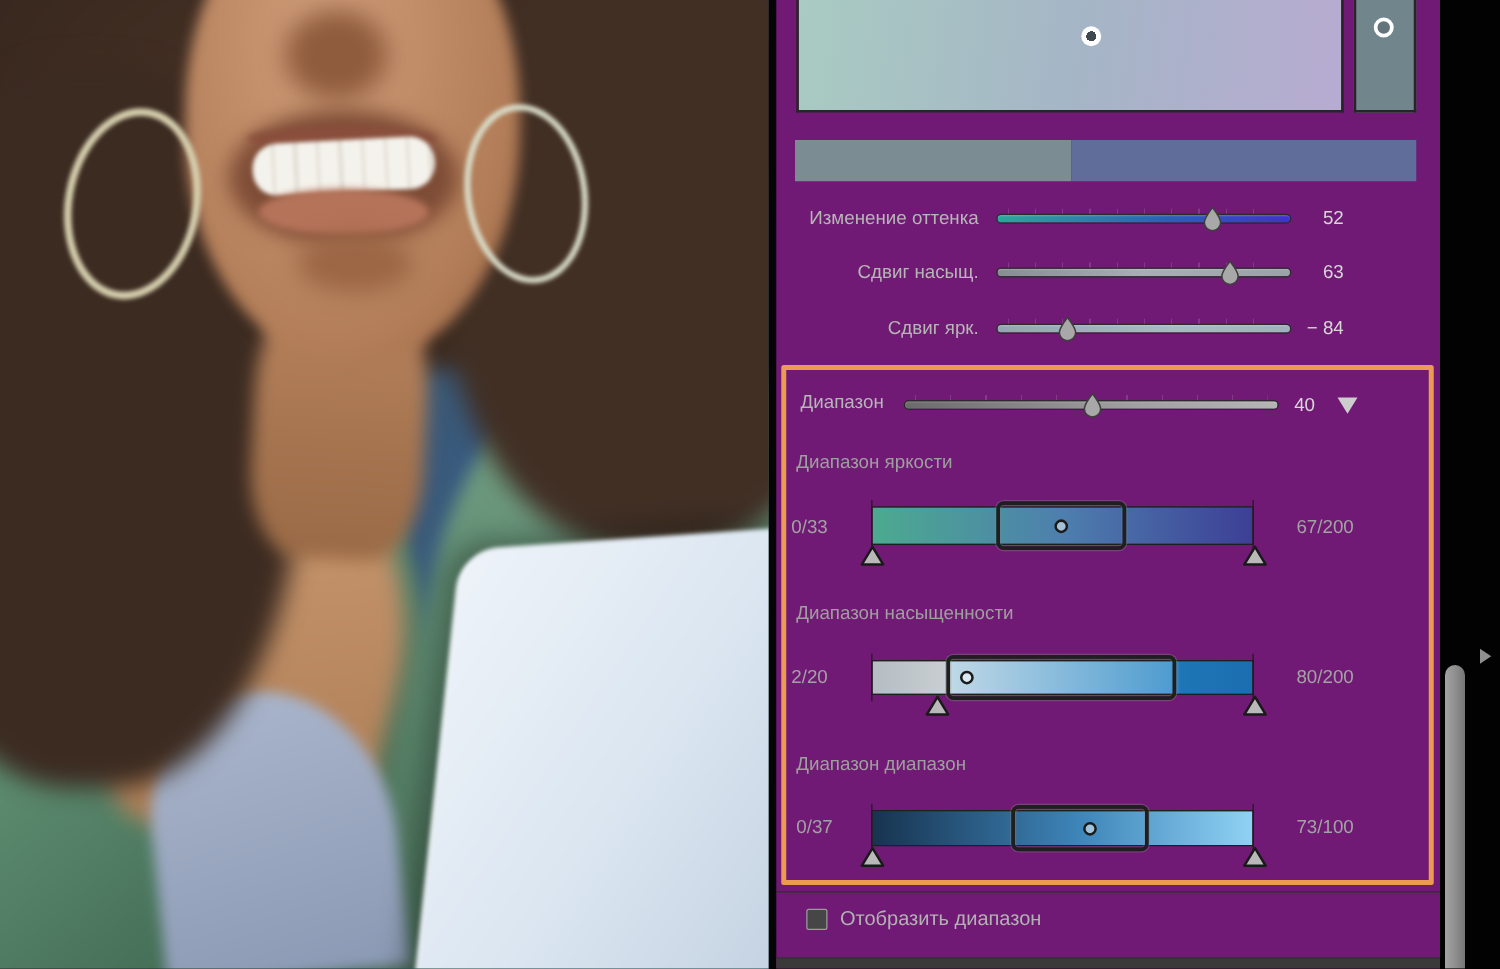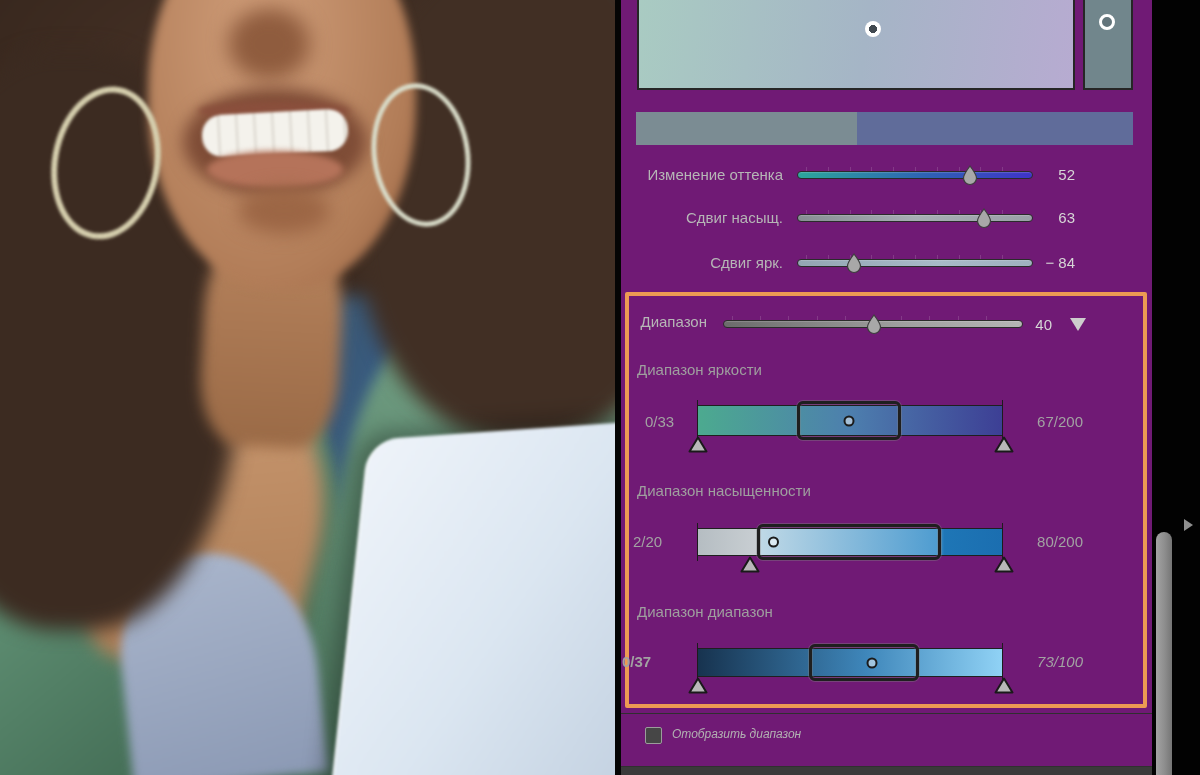--- a/index.html
+++ b/index.html
@@ -86,21 +86,21 @@
   .b-lum{top:648px;height:29px;background:linear-gradient(90deg,#17334f 0%,#3e86ba 55%,#90d2f5 100%);}
   .rwin{position:absolute;top:-5px;height:calc(100% + 10px);border:3px solid #1f1f1f;border-radius:6px;
     box-shadow:0 0 0 1px rgba(130,130,130,0.4),inset 0 0 0 1px rgba(130,130,130,0.35);}
   .rdot{position:absolute;top:50%;width:11px;height:11px;border:2px solid #1b1b1b;border-radius:50%;background:rgba(255,255,255,0.5);}
   .rdot.center{left:50%;transform:translate(-50%,-50%);}
   .rt{position:absolute;top:100%;margin-top:1px;}
 
   .divider{left:0;width:531px;height:1px;background:#2f2f2f;}
   .bottom-strip{left:0;top:766px;width:531px;height:9px;background:#3a3a3a;border-top:1px solid #303030;}
   .checkbox{left:24px;top:727px;width:17px;height:17px;border:1px solid #9c9c9c;border-radius:2px;background:#464646;}
-  .cb-label{left:51px;top:727px;color:#b2b2b2;font-size:12px;white-space:nowrap;font-style:italic;}
+  .cb-label{left:51px;top:727px;color:#b2b2b2;font-size:16px;white-space:nowrap;}
 
   .disclosure{width:0;height:0;border-left:8px solid transparent;border-right:8px solid transparent;border-top:13px solid #cdcdcd;}
 
   
   .scroll-area{left:1152px;top:0;width:48px;height:775px;background:#020202;}
   .scroll-thumb{position:absolute;left:4px;top:532px;width:16px;height:243px;border-radius:8px 8px 0 0;
     background:linear-gradient(90deg,#a3a3a3 0%,#8d8d8d 55%,#757575 100%);}
   .scroll-arrow{position:absolute;left:32px;top:519px;width:0;height:0;
     border-top:6px solid transparent;border-bottom:6px solid transparent;border-left:9px solid #8f8f8f;}
 </style>
@@ -181,21 +181,21 @@
     <div class="abs track t-range" style="left:102px;top:320px;width:300px;">
       <div class="ticks"></div>
       <svg class="thumb" style="left:141px;" width="18" height="21" viewBox="0 0 18 21">
         <path d="M9 1 C9 1 2.5 9.5 2.5 13 a6.5 6.5 0 0 0 13 0 C15.5 9.5 9 1 9 1 Z" fill="#a8a8a8" stroke="#3e3e3e" stroke-width="1.2"></path>
       </svg>
     </div>
     <div class="abs row-value" style="right:100px;top:316px;">40</div>
     <div class="abs disclosure" style="left:449px;top:318px;"></div>
 
     <div class="abs sec-header" style="left:16px;top:361px;">Диапазон яркости</div>
-    <div class="abs end-label" style="left:12px;top:413px;margin-left:12px;">0/33</div>
+    <div class="abs end-label" style="left:12px;top:413px;">0/33</div>
     <div class="abs rbar b-hue">
       <div class="rwin" style="left:99px;width:104px;">
         <div class="rdot center"></div>
       </div>
       <svg class="rt" style="left:-10px;" width="20" height="17" viewBox="0 0 20 17">
         <path d="M10 1.5 L18.5 15.5 H1.5 Z" fill="#b9b9b9" stroke="#1a1a1a" stroke-width="2" stroke-linejoin="round"></path>
       </svg>
       <svg class="rt" style="left:296px;" width="20" height="17" viewBox="0 0 20 17">
         <path d="M10 1.5 L18.5 15.5 H1.5 Z" fill="#b9b9b9" stroke="#1a1a1a" stroke-width="2" stroke-linejoin="round"></path>
       </svg>
@@ -211,33 +211,33 @@
       <svg class="rt" style="left:42px;" width="20" height="17" viewBox="0 0 20 17">
         <path d="M10 1.5 L18.5 15.5 H1.5 Z" fill="#b9b9b9" stroke="#1a1a1a" stroke-width="2" stroke-linejoin="round"></path>
       </svg>
       <svg class="rt" style="left:296px;" width="20" height="17" viewBox="0 0 20 17">
         <path d="M10 1.5 L18.5 15.5 H1.5 Z" fill="#b9b9b9" stroke="#1a1a1a" stroke-width="2" stroke-linejoin="round"></path>
       </svg>
     </div>
     <div class="abs end-label" style="right:69px;top:533px;">80/200</div>
 
     <div class="abs sec-header" style="left:16px;top:603px;">Диапазон диапазон</div>
-    <div class="abs end-label" style="left:1px;top:653px;font-weight:bold;">0/37</div>
+    <div class="abs end-label" style="left:16px;top:653px;">0/37</div>
     <div class="abs rbar b-lum">
       <div class="rwin" style="left:111px;width:110px;">
         <div class="rdot" style="left:58%;transform:translate(-50%,-50%);"></div>
       </div>
       <svg class="rt" style="left:-10px;" width="20" height="17" viewBox="0 0 20 17">
         <path d="M10 1.5 L18.5 15.5 H1.5 Z" fill="#b9b9b9" stroke="#1a1a1a" stroke-width="2" stroke-linejoin="round"></path>
       </svg>
       <svg class="rt" style="left:296px;" width="20" height="17" viewBox="0 0 20 17">
         <path d="M10 1.5 L18.5 15.5 H1.5 Z" fill="#b9b9b9" stroke="#1a1a1a" stroke-width="2" stroke-linejoin="round"></path>
       </svg>
     </div>
-    <div class="abs end-label" style="right:69px;top:653px;font-style:italic;">73/100</div>
+    <div class="abs end-label" style="right:69px;top:653px;">73/100</div>
 
     <div class="abs divider" style="top:713px;"></div>
     <div class="abs checkbox"></div>
     <div class="abs cb-label">Отобразить диапазон</div>
     <div class="abs bottom-strip"></div>
   </div>
 
   <div class="abs scroll-area">
     <div class="scroll-arrow"></div>
     <div class="scroll-thumb"></div>

